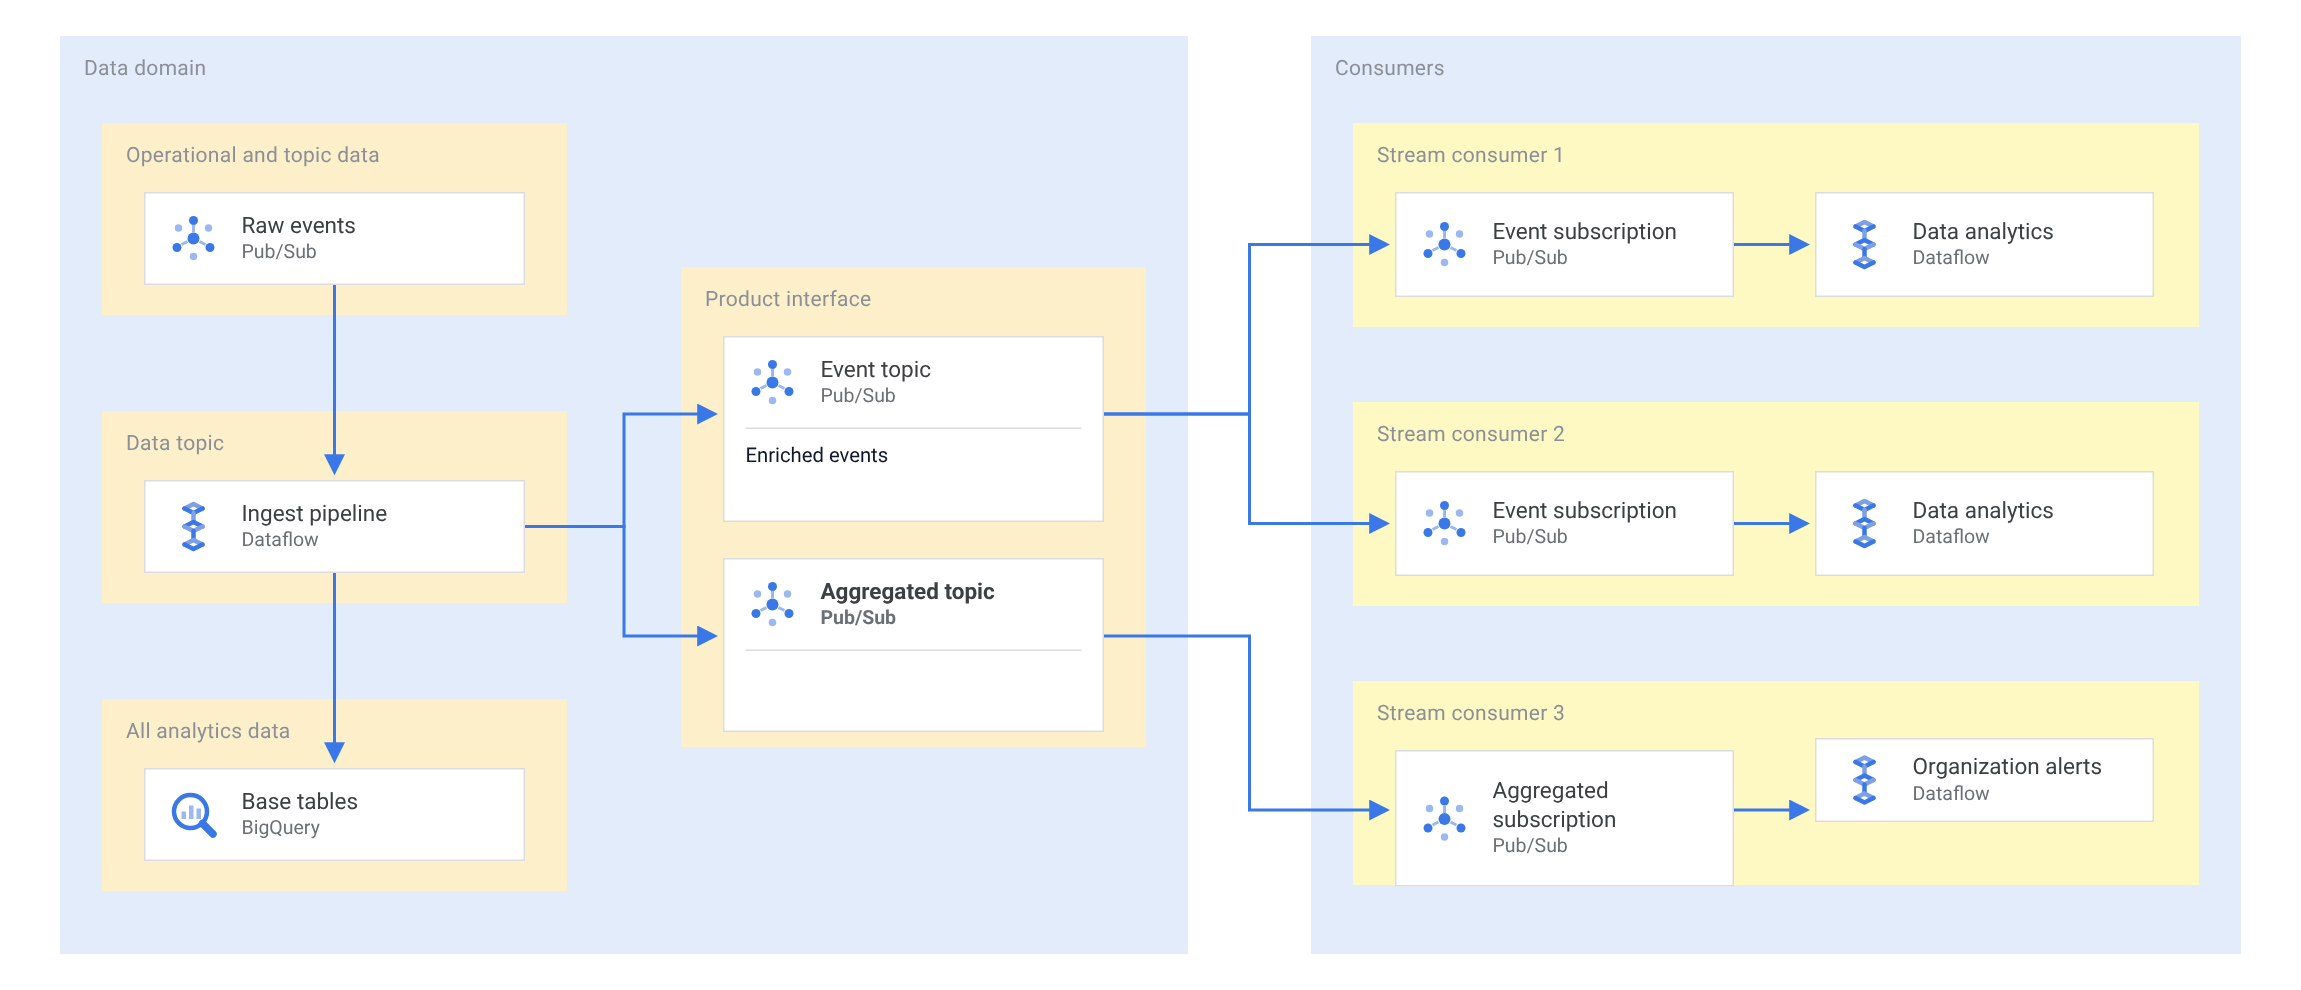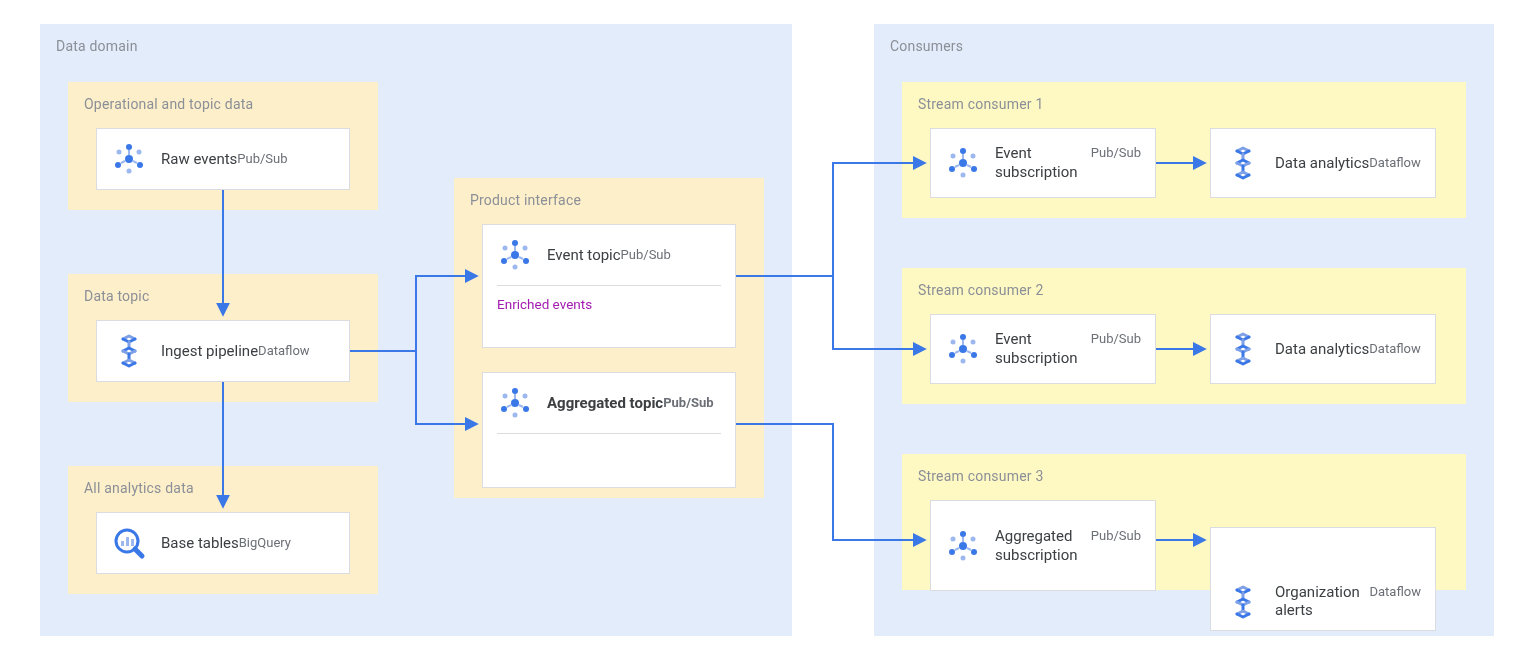--- a/index.html
+++ b/index.html
@@ -28,28 +28,28 @@
     position:absolute;
     box-sizing:border-box;
     background:#fff;
     border:1px solid #dadce0;
     display:flex;
     align-items:center;
     padding:10px 14px;
     gap:14px;
   }
   .card .icon{width:36px;height:36px;flex:0 0 36px;}
-  .card .text{display:flex;line-height:1.25;}
+  .card .text{display:flex;flex-direction:column;line-height:1.25;}
   .card .title{font-size:15px;color:#3c4043;}
   .card .sub{font-size:13px;color:#6b6f76;margin-top:1px;}
 
   .topic-card{flex-direction:column;align-items:stretch;gap:0;}
   .topic-top{display:flex;align-items:center;gap:14px;padding:2px 0 10px 0;}
   .topic-divider{border-top:1px solid #dadce0;margin-top:2px;}
-  .topic-note{font-size:13.5px;color:#a21caf;padding-top:10px;}
+  .topic-note{font-size:13.5px;color:#0f172a;padding-top:10px;}
 
   svg.arrows{position:absolute;left:0;top:0;pointer-events:none;}
   .arrow-line{stroke:#3b78e7;stroke-width:2;fill:none;}
   marker path{fill:#3b78e7;}
 
   
   .pubsub svg circle.c{fill:#9db8ee;}
   .pubsub svg circle.c2{fill:#3b78e7;}
   .dataflow svg path{stroke:#7ea0e6;stroke-width:3;fill:none;stroke-linecap:round;stroke-linejoin:round;}
   .dataflow svg path.dk{stroke:#3b78e7;}
@@ -266,21 +266,21 @@
         <circle class="c" cx="18" cy="30" r="2.5"></circle>
         <line x1="18" y1="9" x2="18" y2="14" stroke="#9db8ee" stroke-width="2"></line>
         <line x1="10" y1="22" x2="14" y2="20" stroke="#9db8ee" stroke-width="2"></line>
         <line x1="26" y1="22" x2="22" y2="20" stroke="#9db8ee" stroke-width="2"></line>
       </svg></span>
   <span class="text">
     <span class="title">Aggregated subscription</span>
     <span class="sub">Pub/Sub</span>
   </span>
 </div>
-<div class="card" style="left:1210px;top:527px;width:226px;height:104px;align-items:flex-end;">
+<div class="card" style="left:1210px;top:492px;width:226px;height:56px;">
   <span class="icon dataflow"><svg viewBox="0 0 36 36">
         <path d="M12,6 L18,3 L24,6"></path>
         <path class="dk" d="M12,6 L18,9 L24,6"></path>
         <path d="M18,9 L18,15"></path>
         <path class="dk" d="M12,18 L18,15 L24,18"></path>
         <path d="M12,18 L18,21 L24,18"></path>
         <path class="dk" d="M18,21 L18,27"></path>
         <path d="M12,30 L18,27 L24,30"></path>
         <path class="dk" d="M12,30 L18,33 L24,30"></path>
       </svg></span>

